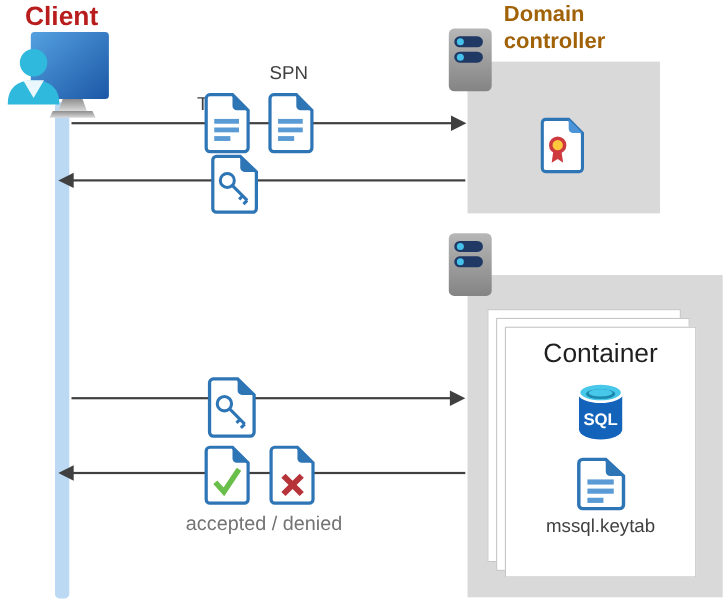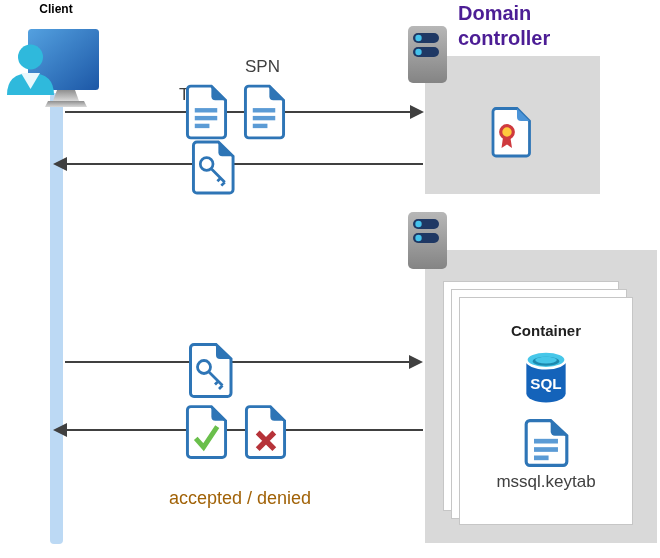--- a/index.html
+++ b/index.html
@@ -2,21 +2,21 @@
 <html><head>
 <meta charset="utf-8">
 <style>
   html,body{margin:0;padding:0;background:#ffffff;}
   #canvas{
     position:relative;width:660px;height:558px;background:#ffffff;
     font-family:"Liberation Sans",sans-serif;overflow:hidden;
   }
   .abs{position:absolute;}
   .label{color:#404040;}
-  .bold-title{font-weight:700;color:#4c1d95;}
+  .bold-title{font-weight:700;color:#a16207;}
   
   .lifeline{left:50px;top:93px;width:13px;height:451px;background:#bcd9f4;border-radius:4px;z-index:1;}
   
   .graybox{background:#d9d9d9;z-index:0;}
   .dc-box{left:425px;top:56px;width:175px;height:138px;}
   .lx-box{left:425px;top:250px;width:232px;height:293px;}
   
   .arrow{height:0;border-top:2px solid #404040;z-index:2;}
   .ahead{position:absolute;width:0;height:0;top:-8px;}
   .ahead.right{right:-13px;border-left:14px solid #404040;border-top:7px solid transparent;border-bottom:7px solid transparent;}
@@ -25,31 +25,31 @@
   .a2{left:66px;top:163px;width:357px;}
   .a3{left:65px;top:361px;width:345px;}
   .a4{left:66px;top:429px;width:357px;}
   
   .icon{z-index:3;}
   
   .card{background:#ffffff;border:1.5px solid #c6c6c6;width:174px;height:228px;z-index:2;}
   .card.back{left:443px;top:281px;}
   .card.mid{left:451px;top:289px;}
   .card.front{left:459px;top:297px;z-index:3;display:flex;flex-direction:column;align-items:center;padding-top:10px;box-sizing:border-box;}
-  .front .c-title{font-size:15px;font-weight:700;color:#1f1f1f;margin-top:14px;}
+  .front .c-title{font-size:24px;font-weight:400;color:#1f1f1f;margin-top:0;}
   .front .gap1{height:10px;}
   .front .gap2{height:12px;}
   .keytab-label{font-size:17px;color:#404040;margin-top:4px;}
   
-  .client-label{left:6px;top:2px;width:100px;text-align:center;font-size:12px;font-weight:700;color:#000000;}
+  .client-label{left:6px;top:2px;width:100px;text-align:center;font-size:24px;font-weight:700;color:#b91c1c;}
   .tgt-label{left:172px;top:57px;width:48px;text-align:center;font-size:17px;margin-top:28px;}
   .spn-label{left:232px;top:57px;width:48px;text-align:right;font-size:17px;}
   .dc-title{left:458px;top:1px;width:162px;font-size:20px;line-height:25px;}
   .lx-title{left:461px;top:220px;font-size:20px;}
-  .caption{left:128px;top:466px;width:224px;text-align:center;font-size:18px;color:#a16207;margin-top:22px;}
+  .caption{left:128px;top:466px;width:224px;text-align:center;font-size:18px;color:#737373;}
 </style>
 </head>
 <body>
 
 <div id="canvas">
 
   <div class="abs graybox dc-box"></div>
   <div class="abs graybox lx-box"></div>
 
   <div class="abs lifeline"></div>

